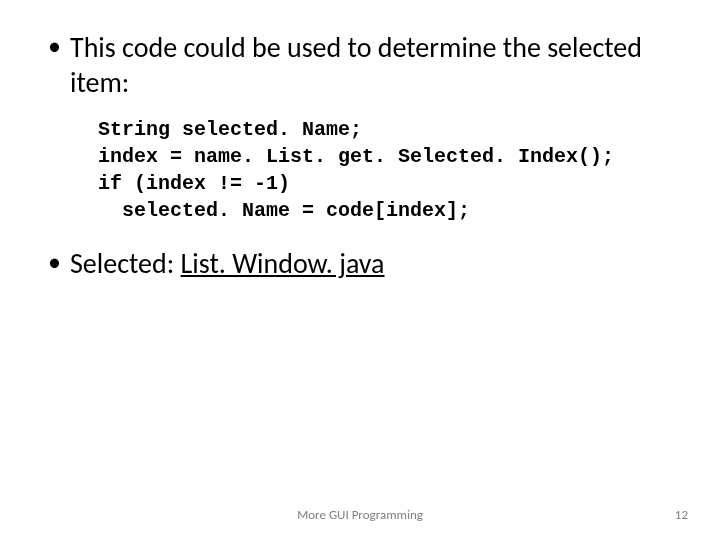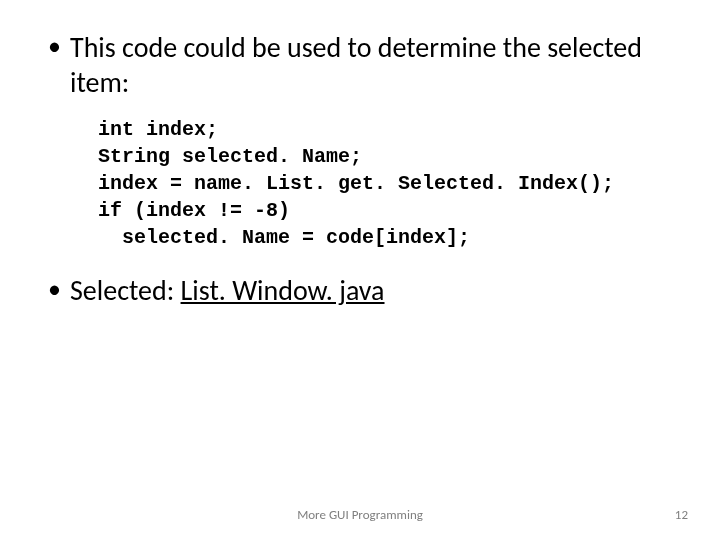--- a/index.html
+++ b/index.html
@@ -90,24 +90,23 @@
 <div class="slide">
 
 
   <ul class="bullet-list">
     <li class="bullet-item">
       <span>This code could be used to determine the selected item:</span>
     </li>
   </ul>
 
   <div class="code-block">
-    <div class="code-line">int index;</div>
     <div class="code-line">String selected. Name;</div>
     <div class="code-line">index = name. List. get. Selected. Index();</div>
-    <div class="code-line">if (index != -8)</div>
+    <div class="code-line">if (index != -1)</div>
     <div class="code-line">  selected. Name = code[index];</div>
   </div>
 
   <ul class="bullet-list">
     <li class="bullet-item">
       <span>Selected: </span><span class="example-link">List. Window. java</span>
     </li>
   </ul>
 
   <div class="footer">

